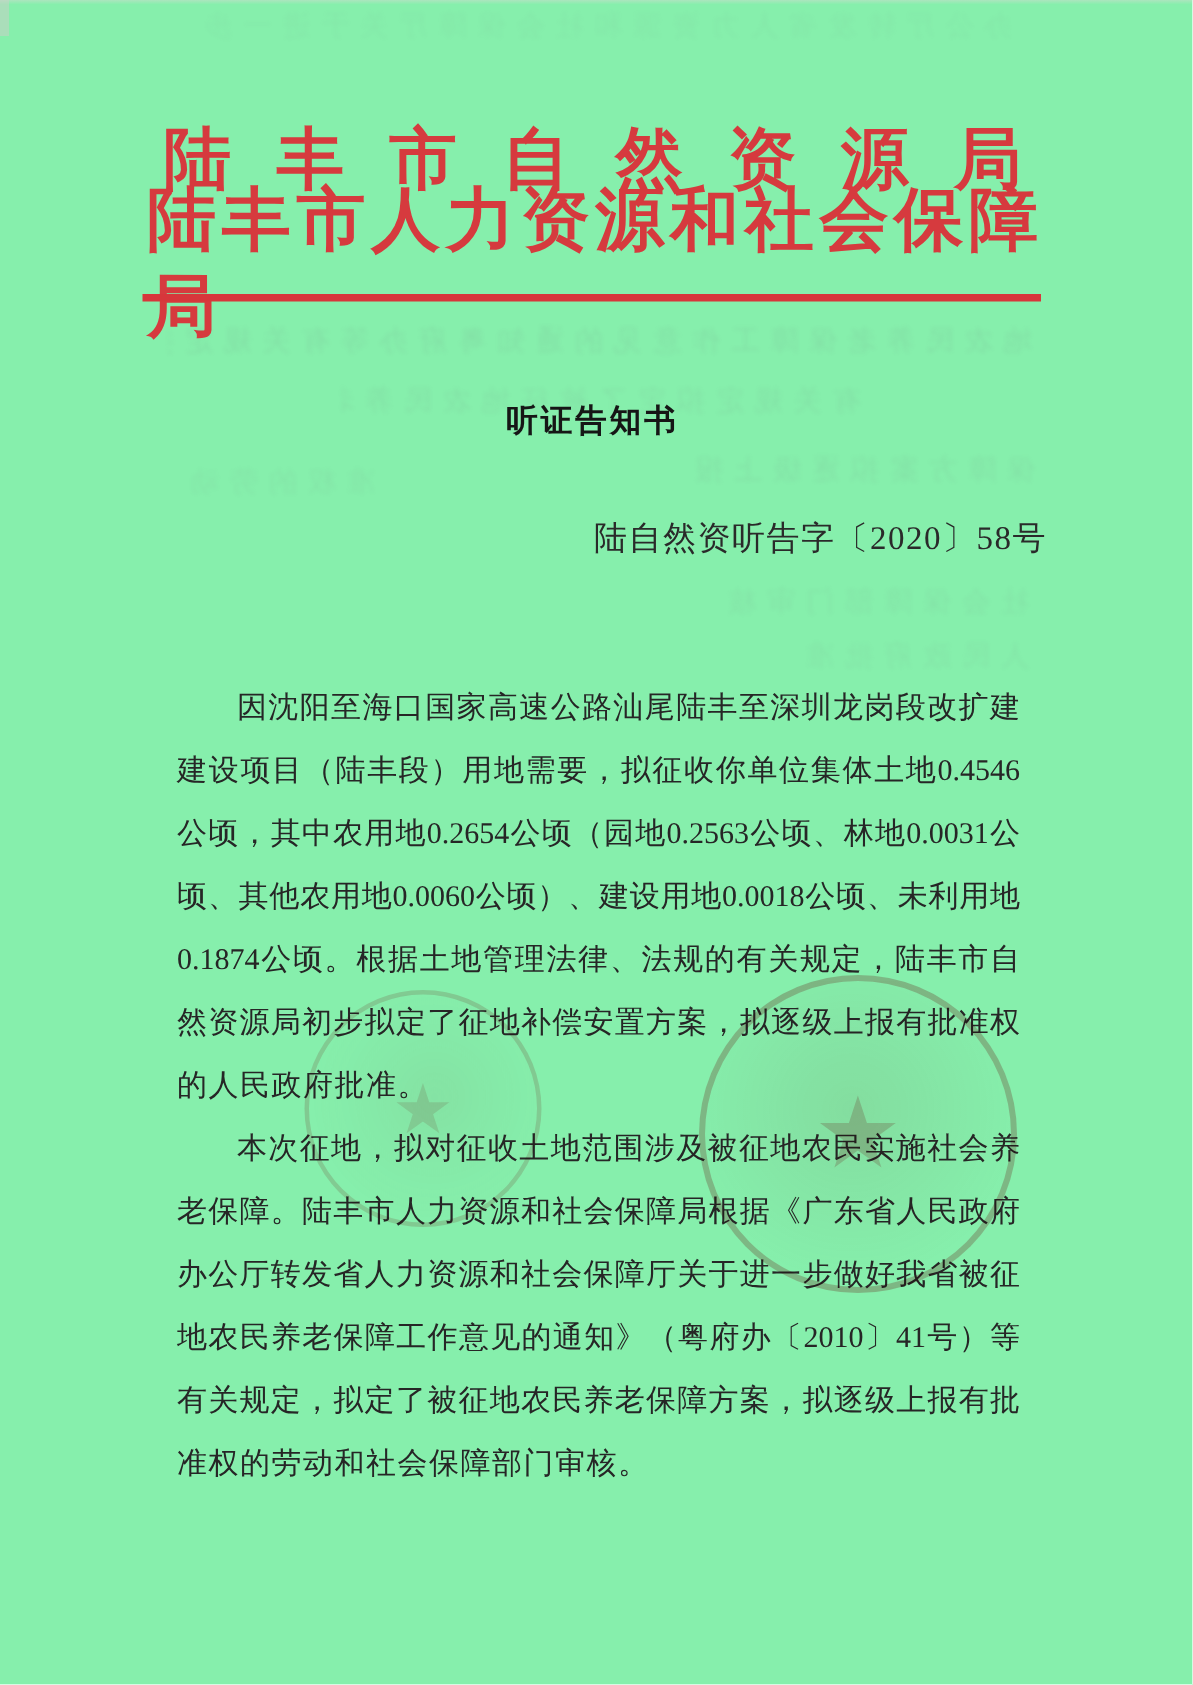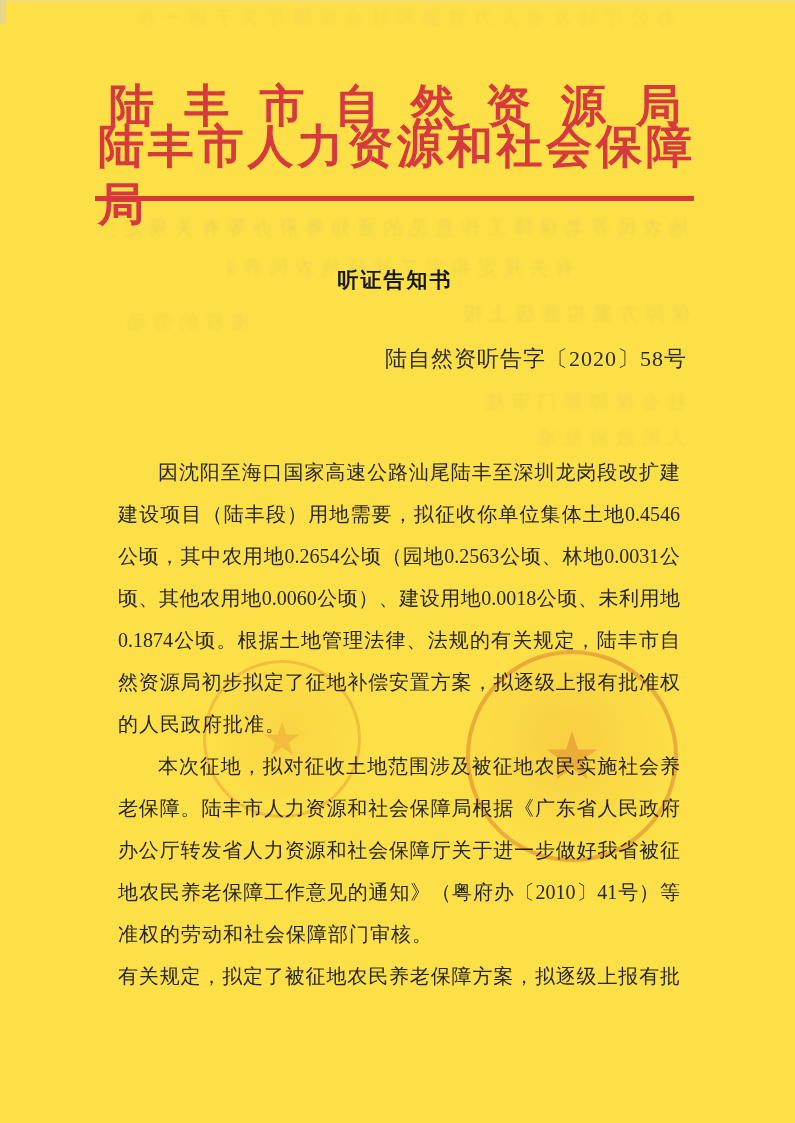--- a/index.html
+++ b/index.html
@@ -1,19 +1,19 @@
 <!DOCTYPE html>
 <html><head>
 <meta charset="utf-8">
 <style>
   html,body{margin:0;padding:0;background:#ffffff;}
   .page{
     position:relative;
     width:795px;height:1123px;
-    background:#fde047;
+    background:#86efac;
     overflow:hidden;
     font-family:"Liberation Serif", serif;
   }
   
   .scan-edge-top{position:absolute;top:0;left:0;right:0;height:3px;
     background:linear-gradient(#d9d9d4,rgba(255,255,255,0));opacity:.45;}
   .scan-corner{position:absolute;top:0;left:0;width:6px;height:24px;
     background:#cdcdc8;opacity:.5;}
 
   
@@ -24,21 +24,21 @@
   .lh2{top:118px;height:58px;line-height:58px;font-size:46px;font-weight:900;
     color:#d63a3e;text-align:justify;text-align-last:justify;
     padding:0 3px;box-sizing:border-box;}
   .red-rule{position:absolute;left:95px;top:196px;width:599px;height:5px;
     background:#d7363b;}
 
   
   .doc-title{position:absolute;left:95px;top:266px;width:600px;
     text-align:center;font-family:"Liberation Sans", sans-serif;
     font-weight:600;font-size:21px;color:#161616;letter-spacing:2px;}
-  .doc-number{position:absolute;left:95px;top:344px;width:600px;
+  .doc-number{position:absolute;left:106px;top:344px;width:600px;
     text-align:right;padding-right:8px;box-sizing:border-box;
     font-size:22px;color:#2a2a2a;letter-spacing:1px;}
   .addressee{position:absolute;left:118px;top:416px;
     font-size:23px;color:#262626;letter-spacing:1.5px;}
 
   
   .body-block{position:absolute;left:118px;top:451px;width:562px;}
   .bl{height:42px;line-height:42px;font-size:20px;color:#262626;
     text-align:justify;text-align-last:justify;white-space:nowrap;}
   .bl.first{text-indent:2em;}
@@ -96,22 +96,22 @@
     <div class="bl">建设项目（陆丰段）用地需要，拟征收你单位集体土地0.4546</div>
     <div class="bl">公顷，其中农用地0.2654公顷（园地0.2563公顷、林地0.0031公</div>
     <div class="bl">顷、其他农用地0.0060公顷）、建设用地0.0018公顷、未利用地</div>
     <div class="bl">0.1874公顷。根据土地管理法律、法规的有关规定，陆丰市自</div>
     <div class="bl">然资源局初步拟定了征地补偿安置方案，拟逐级上报有批准权</div>
     <div class="bl last">的人民政府批准。</div>
     <div class="bl first">本次征地，拟对征收土地范围涉及被征地农民实施社会养</div>
     <div class="bl">老保障。陆丰市人力资源和社会保障局根据《广东省人民政府</div>
     <div class="bl">办公厅转发省人力资源和社会保障厅关于进一步做好我省被征</div>
     <div class="bl">地农民养老保障工作意见的通知》（粤府办〔2010〕41号）等</div>
+    <div class="bl">有关规定，拟定了被征地农民养老保障方案，拟逐级上报有批</div>
     <div class="bl last">准权的劳动和社会保障部门审核。</div>
-    <div class="bl">有关规定，拟定了被征地农民养老保障方案，拟逐级上报有批</div>
   </div>
 
   <div class="seal seal-left">
     <span class="star">★</span>
   </div>
   <div class="seal seal-right">
     <span class="star">★</span>
   </div>
 
 </div>

